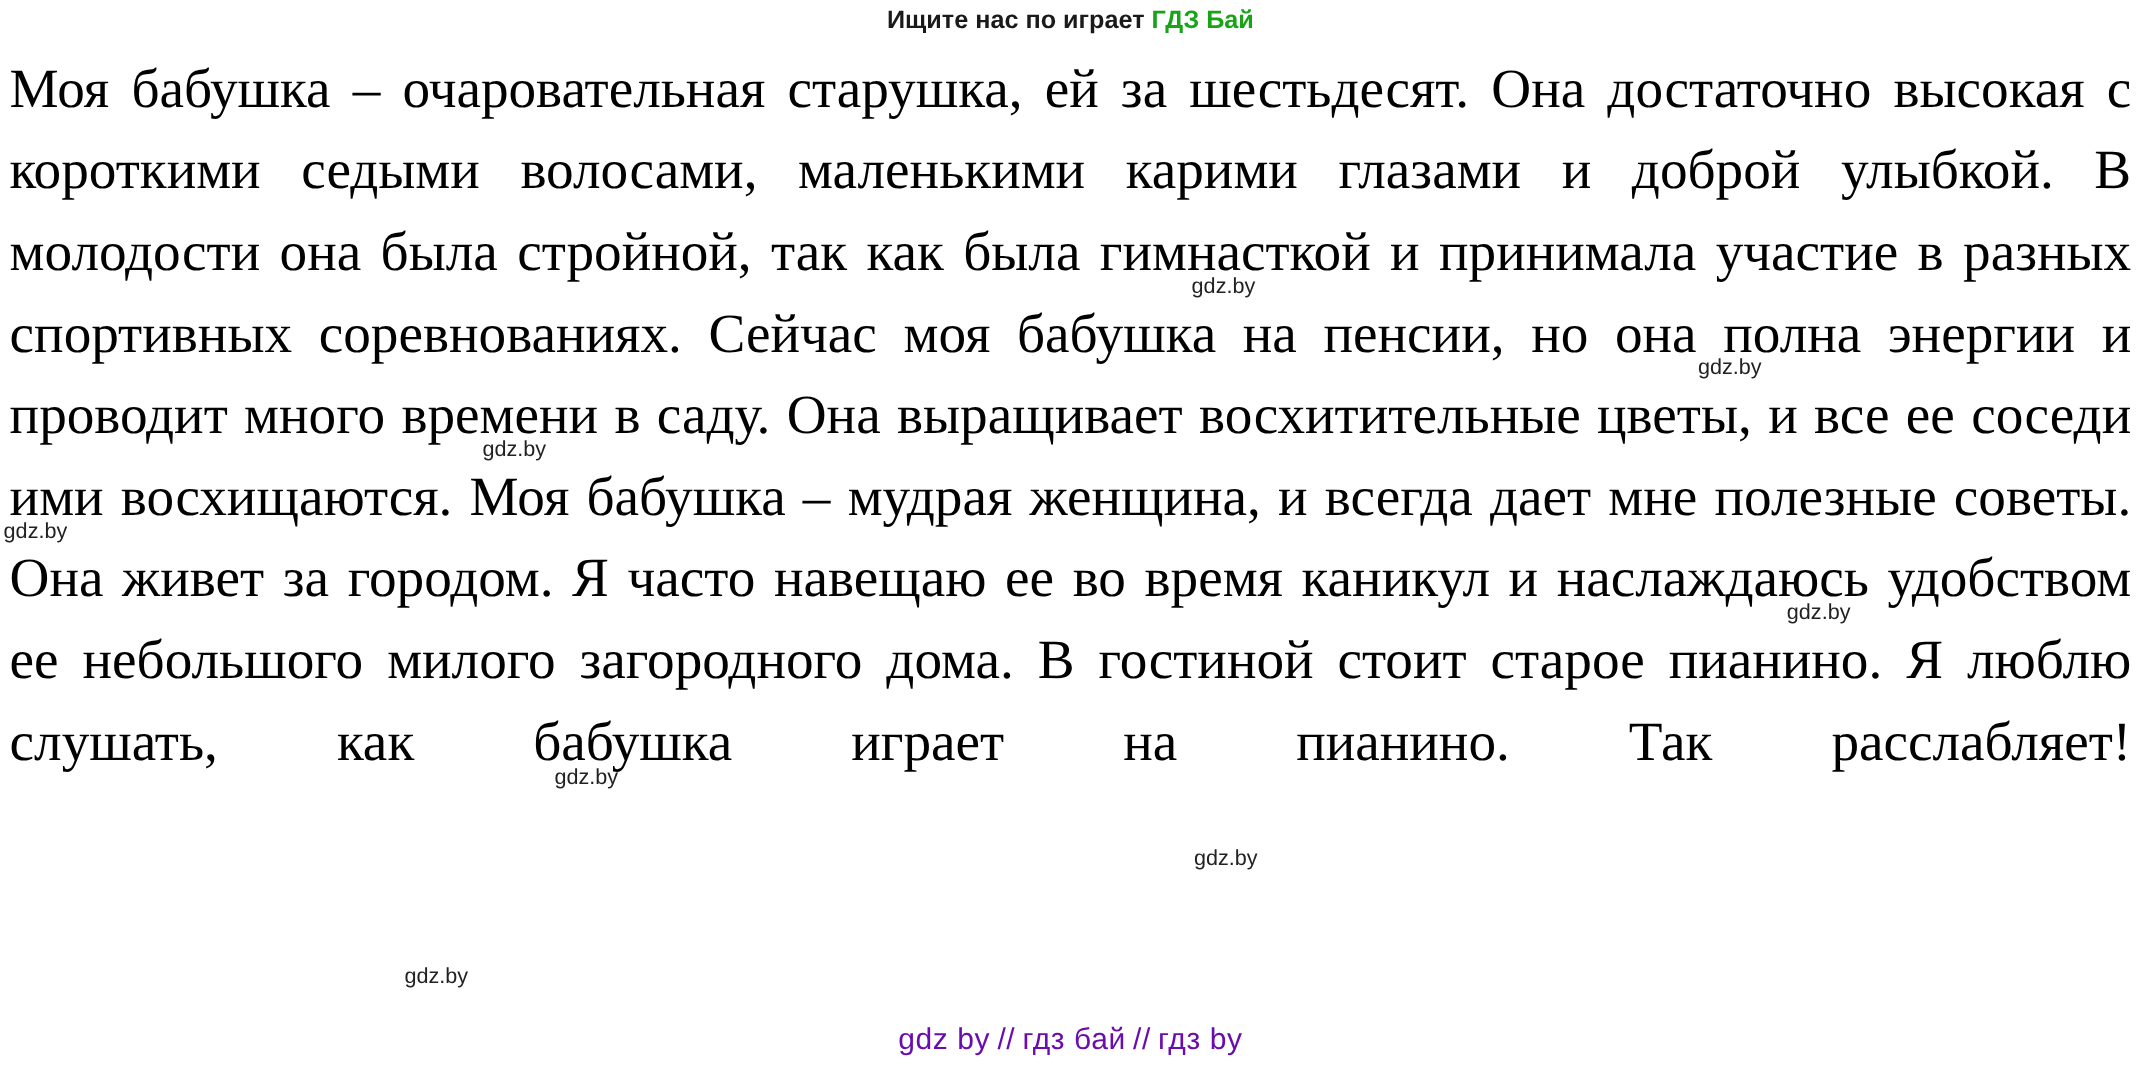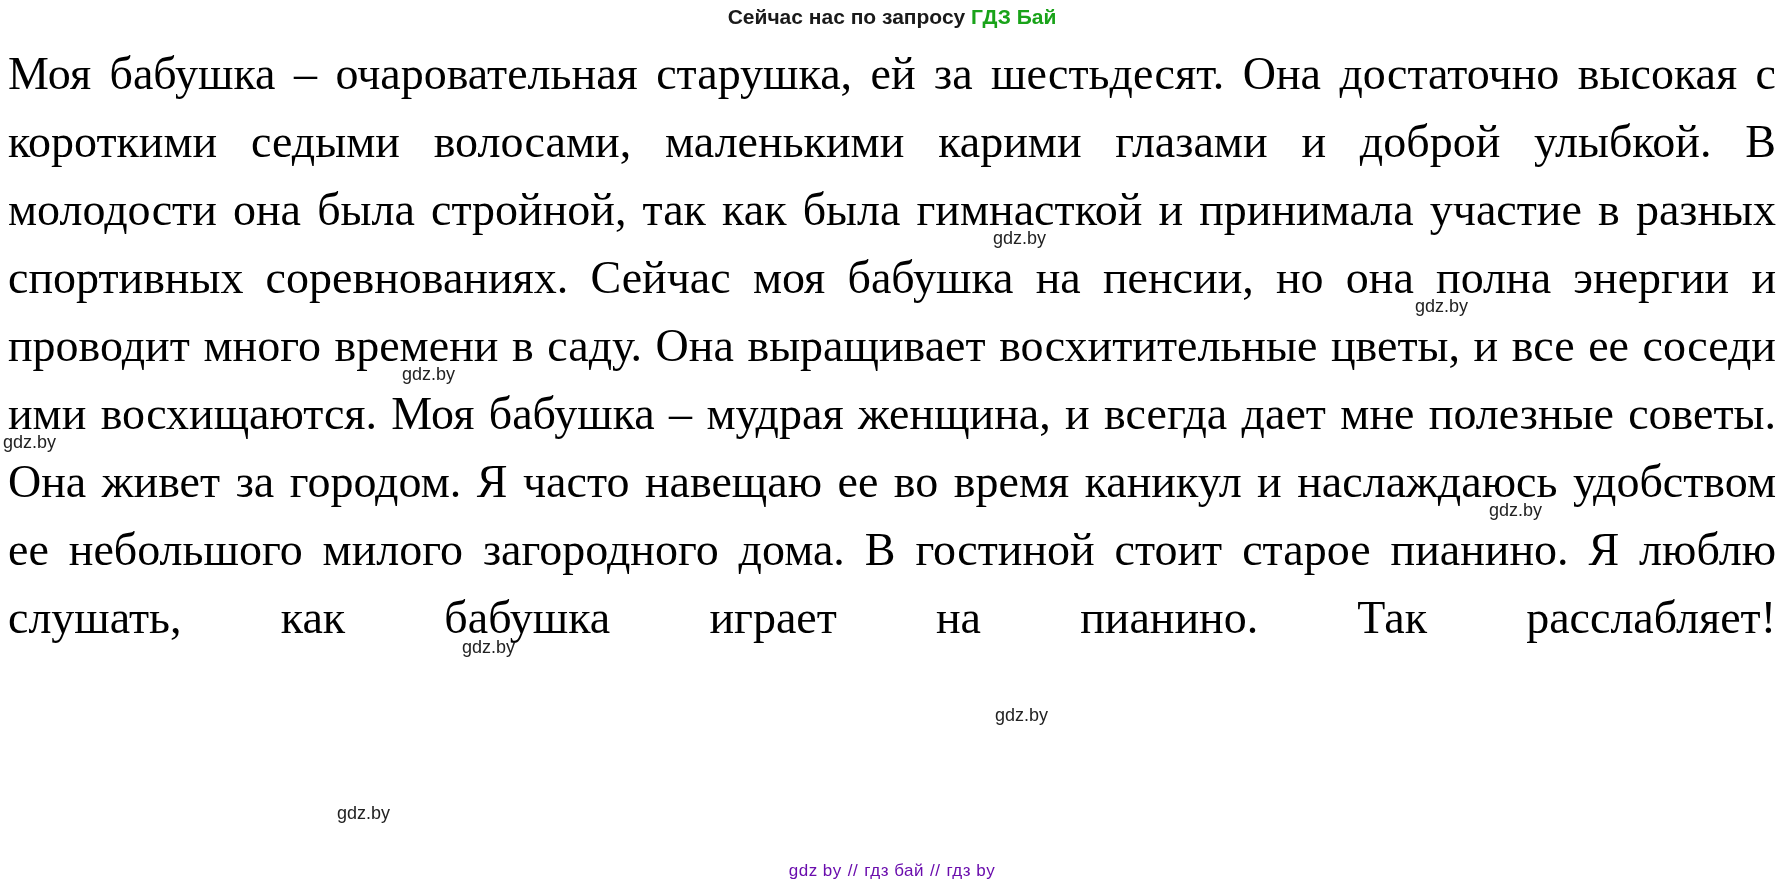--- a/index.html
+++ b/index.html
@@ -73,36 +73,36 @@
   }
 
   
   .footer {
     position: absolute;
     bottom: 14px;
     left: 0;
     width: 100%;
     text-align: center;
     font-family: "Liberation Sans", sans-serif;
-    font-size: 17px;
+    font-size: 25px;
     color: #6a0dad;
     letter-spacing: 0.5px;
   }
   .footer .sep {
     color: #6a0dad;
     padding: 0 6px;
   }
 </style>
 </head>
 <body>
 
 <div class="page">
 
   <div class="top-banner">
-    <span>Сейчас нас по запросу </span><span class="green">ГДЗ Бай</span>
+    <span>Ищите нас по играет </span><span class="green">ГДЗ Бай</span>
   </div>
 
   <div class="text-body">
     <p>Моя бабушка – очаровательная старушка, ей за шестьдесят. Она достаточно высокая с короткими седыми волосами, маленькими карими глазами и доброй улыбкой. В молодости она была стройной, так как была гимнасткой и принимала участие в разных спортивных соревнованиях. Сейчас моя бабушка на пенсии, но она полна энергии и проводит много времени в саду. Она выращивает восхитительные цветы, и все ее соседи ими восхищаются. Моя бабушка – мудрая женщина, и всегда дает мне полезные советы. Она живет за городом. Я часто навещаю ее во время каникул и наслаждаюсь удобством ее небольшого милого загородного дома. В гостиной стоит старое пианино. Я люблю слушать, как бабушка играет на пианино. Так расслабляет!</p>
   </div>
 
   <div>
     <span class="wm" style="left: 993px; top: 228px;">gdz.by</span>
     <span class="wm" style="left: 1415px; top: 296px;">gdz.by</span>
     <span class="wm" style="left: 402px; top: 364px;">gdz.by</span>

